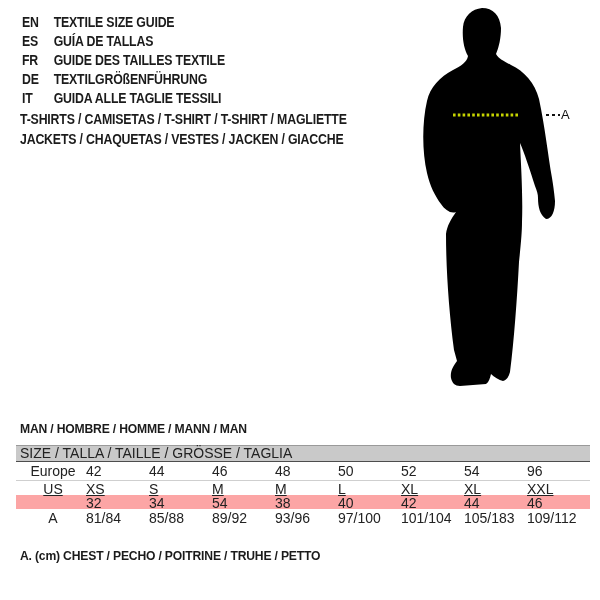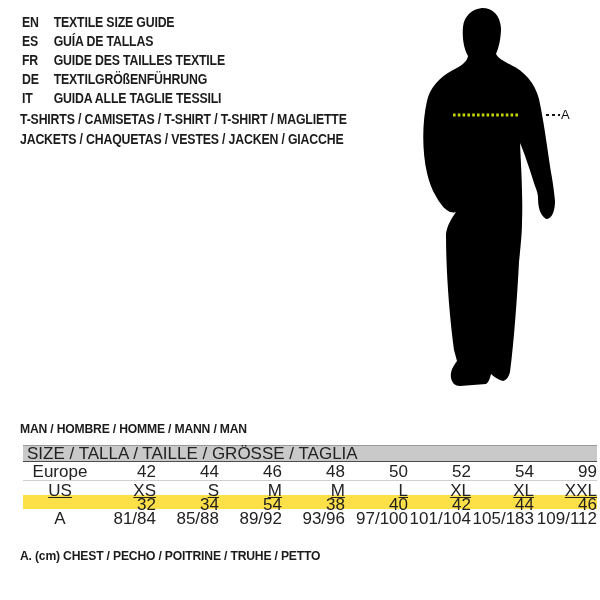--- a/index.html
+++ b/index.html
@@ -23,29 +23,29 @@
 
   
   .figure-wrap{position:absolute;left:408px;top:0;width:192px;height:390px;}
   .figure-wrap svg{display:block;}
   .measure-label{position:absolute;left:153px;top:107px;font-size:13px;font-weight:500;color:#111;}
 
   
   .section-title{position:absolute;left:20px;top:421px;font-weight:bold;font-size:13.5px;white-space:nowrap;}
 
   
-  .size-table{position:absolute;left:23px;top:445px;width:574px;border-top:1px solid #9a9a9a;font-size:17px;color:#222;}
+  .size-table{position:absolute;left:16px;top:445px;width:574px;border-top:1px solid #9a9a9a;font-size:14px;color:#222;}
   .t-header{height:15px;line-height:15px;background:#c9c9c9;border-bottom:1px solid #4d4d4d;padding-left:4px;white-space:nowrap;}
   .t-row{display:grid;grid-template-columns:70px repeat(8,63px);align-items:center;}
   .t-row.r1{height:18px;border-bottom:1px solid #cfcfcf;}
   .t-row.r2{height:14px;text-decoration:underline;}
-  .t-row.r3{height:14px;background:#fde047;}
+  .t-row.r3{height:14px;background:#fca5a5;}
   .t-row.r4{height:17px;}
   .t-label{padding-left:4px;text-align:center;}
-  .t-cell{text-align:right;}
+  .t-cell{text-align:left;}
 
   
   .footnote{position:absolute;left:20px;top:548px;font-weight:bold;font-size:13.5px;white-space:nowrap;}
 </style>
 </head>
 <body>
 
 <div class="canvas">
 
   <div class="lang-block condensed">
@@ -122,21 +122,21 @@
 
     <div class="t-row r1">
       <div class="t-label">Europe</div>
       <div class="t-cell">42</div>
       <div class="t-cell">44</div>
       <div class="t-cell">46</div>
       <div class="t-cell">48</div>
       <div class="t-cell">50</div>
       <div class="t-cell">52</div>
       <div class="t-cell">54</div>
-      <div class="t-cell">99</div>
+      <div class="t-cell">96</div>
     </div>
 
     <div class="t-row r2">
       <div class="t-label">US</div>
       <div class="t-cell">XS</div>
       <div class="t-cell">S</div>
       <div class="t-cell">M</div>
       <div class="t-cell">M</div>
       <div class="t-cell">L</div>
       <div class="t-cell">XL</div>

